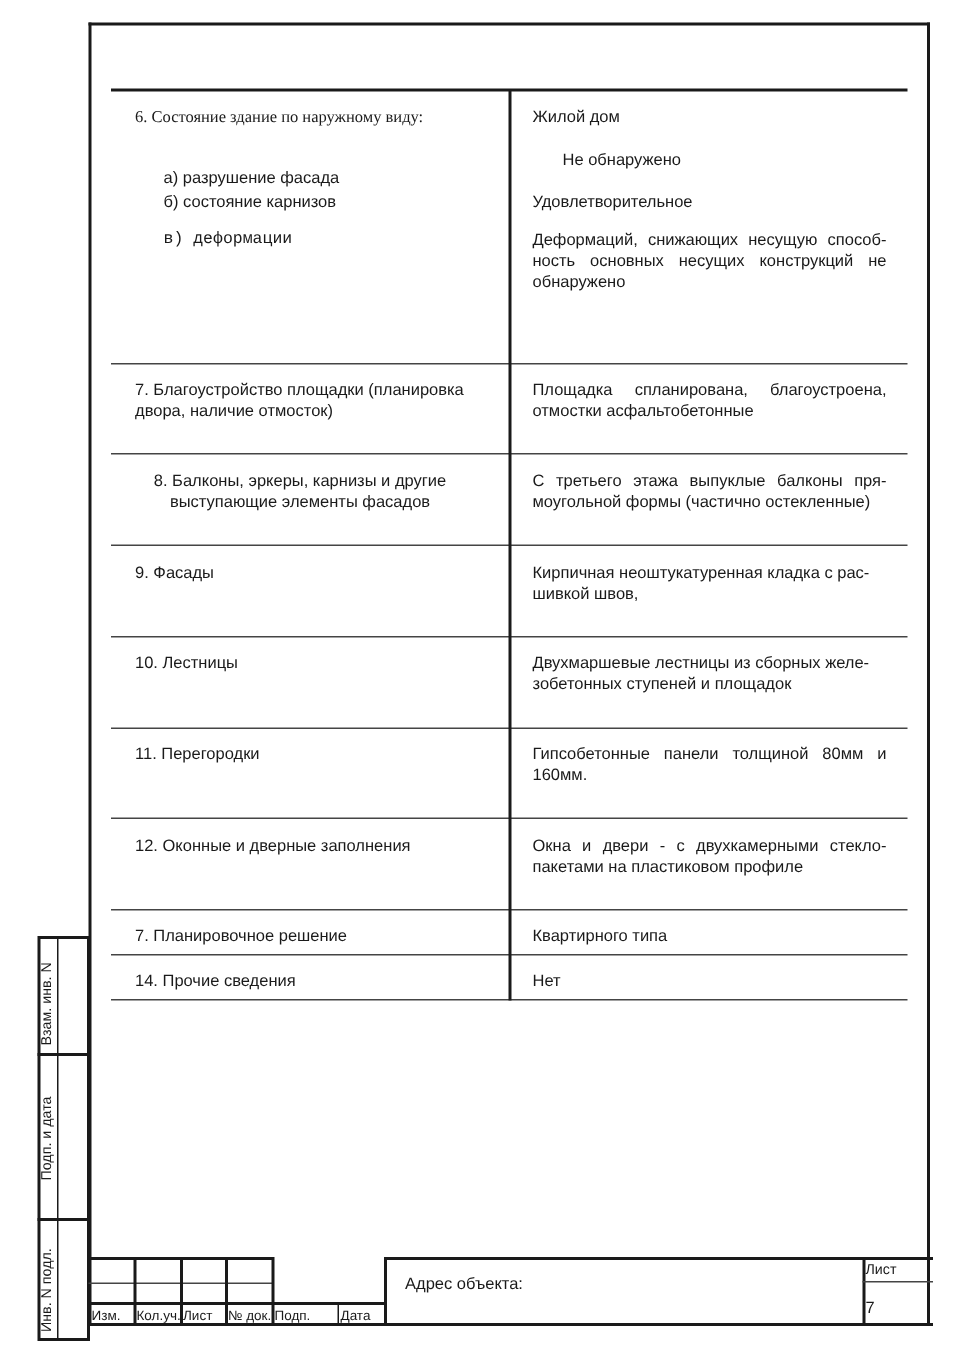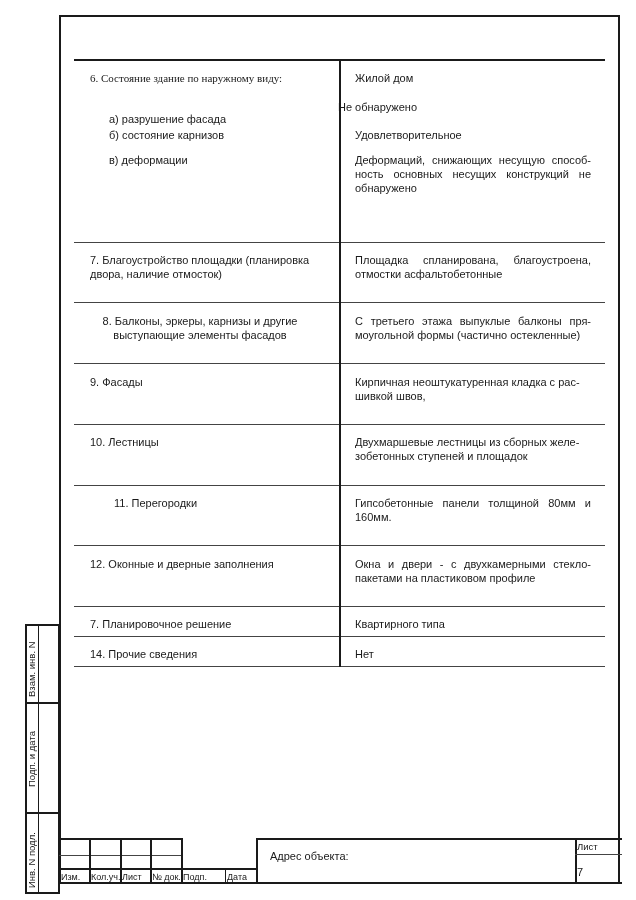--- a/index.html
+++ b/index.html
@@ -35,39 +35,39 @@
 <div class="abs hline" style="left:74px; top:545px; width:531px;"></div>
 <div class="abs hline" style="left:74px; top:606px; width:531px;"></div>
 <div class="abs hline" style="left:74px; top:636px; width:531px;"></div>
 <div class="abs hline" style="left:74px; top:666px; width:531px;"></div>
 
 <div class="abs vline" style="left:339px; top:60px; height:607px;"></div>
 
 <div class="abs cell" style="left:90px; top:71px;font-family:Liberation Serif, serif;">6. Состояние здание по наружному виду:</div>
 <div class="abs cell" style="left:355px; top:71px;">Жилой дом</div>
 <div class="abs cell" style="left:109px; top:112px;">а) разрушение фасада</div>
-<div class="abs cell" style="left:338px; top:100px;">Не обнаружено</div>
+<div class="abs cell" style="left:375px; top:100px;">Не обнаружено</div>
 <div class="abs cell" style="left:109px; top:128px;">б) состояние карнизов</div>
 <div class="abs cell" style="left:355px; top:128px;">Удовлетворительное</div>
-<div class="abs cell" style="left:109px; top:153px;">в) деформации</div>
+<div class="abs cell" style="left:109px; top:153px;font-family:Liberation Mono, monospace;">в) деформации</div>
 <div class="abs cell just" style="left:355px; top:153px; width:236px;">Деформаций, снижающих несущую способ-ность основных несущих конструкций не обнаружено</div>
 
 <div class="abs cell" style="left:90px; top:253px; width:240px;">7. Благоустройство площадки (планировка двора, наличие отмосток)</div>
 <div class="abs cell just" style="left:355px; top:253px; width:236px;">Площадка спланирована, благоустроена, отмостки асфальтобетонные</div>
 
 <div class="abs cell" style="left:90px; top:314px; width:220px;text-align:center;">8. Балконы, эркеры, карнизы и другие выступающие элементы фасадов</div>
 <div class="abs cell just" style="left:355px; top:314px; width:236px;">С третьего этажа выпуклые балконы пря-моугольной формы (частично остекленные)</div>
 
 <div class="abs cell" style="left:90px; top:375px;">9. Фасады</div>
 <div class="abs cell" style="left:355px; top:375px; width:236px;">Кирпичная неоштукатуренная кладка с рас-шивкой швов,</div>
 
 <div class="abs cell" style="left:90px; top:435px;">10. Лестницы</div>
 <div class="abs cell" style="left:355px; top:435px; width:236px;">Двухмаршевые лестницы из сборных желе-зобетонных ступеней и площадок</div>
 
-<div class="abs cell" style="left:90px; top:496px;margin-left:24px;">11. Перегородки</div>
+<div class="abs cell" style="left:90px; top:496px;">11. Перегородки</div>
 <div class="abs cell just" style="left:355px; top:496px; width:236px;">Гипсобетонные панели толщиной 80мм и 160мм.</div>
 
 <div class="abs cell" style="left:90px; top:557px;">12. Оконные и дверные заполнения</div>
 <div class="abs cell just" style="left:355px; top:557px; width:236px;">Окна и двери - с двухкамерными стекло-пакетами на пластиковом профиле</div>
 
 <div class="abs cell" style="left:90px; top:617px;">7. Планировочное решение</div>
 <div class="abs cell" style="left:355px; top:617px;">Квартирного типа</div>
 
 <div class="abs cell" style="left:90px; top:647px;">14. Прочие сведения</div>
 <div class="abs cell" style="left:355px; top:647px;">Нет</div>

